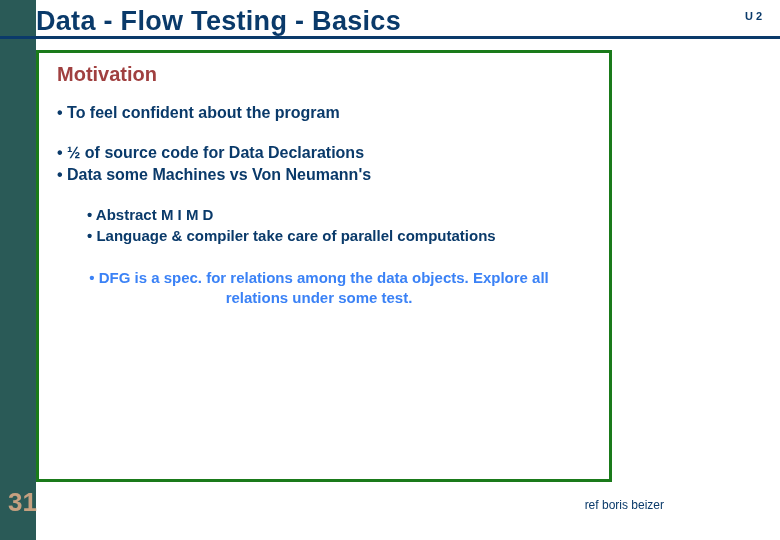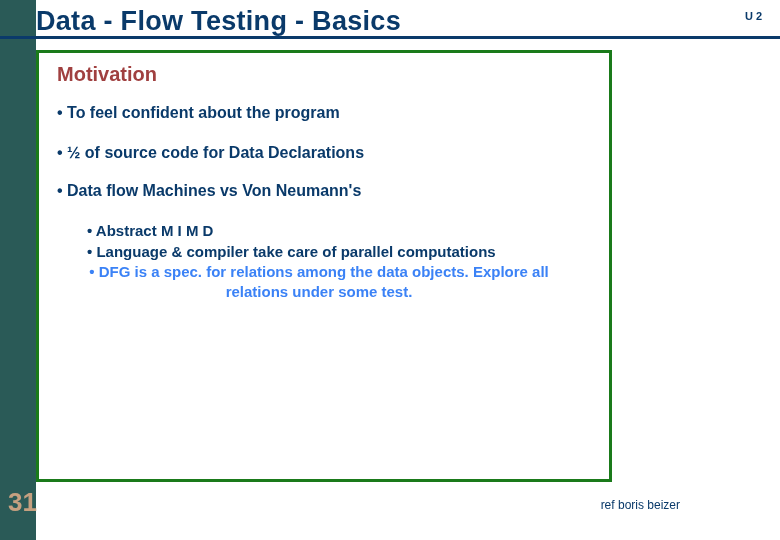--- a/index.html
+++ b/index.html
@@ -96,30 +96,31 @@
   .aside {
     font-size: 17px;
     font-style: italic;
     color: #0a3a6a;
     font-weight: normal;
   }
   .b2 {
     font-size: 16px;
     font-weight: bold;
     color: #0a3a6a;
-    margin-bottom: 20px;
+    margin-bottom: 4px;
   }
   .b2s {
     font-size: 16px;
     font-weight: bold;
     color: #0a3a6a;
     margin-bottom: 20px;
   }
   .sub-list {
     margin-left: 30px;
+    margin-bottom: 22px;
   }
   .sub-item {
     font-size: 15px;
     font-weight: bold;
     color: #0a3a6a;
     line-height: 1.4;
   }
   .b3 {
     font-size: 15px;
     font-weight: bold;
@@ -132,21 +133,21 @@
     position: absolute;
     left: 8px;
     bottom: 22px;
     font-size: 26px;
     font-weight: bold;
     color: #c5a080;
     z-index: 4;
   }
   .footer-ref {
     position: absolute;
-    right: 100px;
+    right: 116px;
     bottom: 28px;
     font-size: 12px;
     color: #0a3a6a;
     z-index: 3;
   }
 </style>
 </head>
 <body>
 
 <div class="left-accent"></div>
@@ -157,21 +158,21 @@
 <div class="corner-tag">U 2</div>
 
 <div class="content-box">
   <div class="subhead">Motivation</div>
 
   <div class="b1">• To feel confident about the program</div>
 
 
   <div class="b2">• ½ of source code for Data Declarations</div>
 
-  <div class="b2s">• Data flow Machines   vs   Von Neumann's</div>
+  <div class="b2s">• Data some Machines   vs   Von Neumann's</div>
 
   <div class="sub-list">
     <div class="sub-item">•   Abstract M I M D</div>
     <div class="sub-item">•   Language &amp; compiler take care of parallel computations</div>
   </div>
 
   <div class="b3">• DFG is a spec. for relations among the data objects.  Explore all relations under some test.</div>
 </div>
 
 <div class="page-num">31</div>

